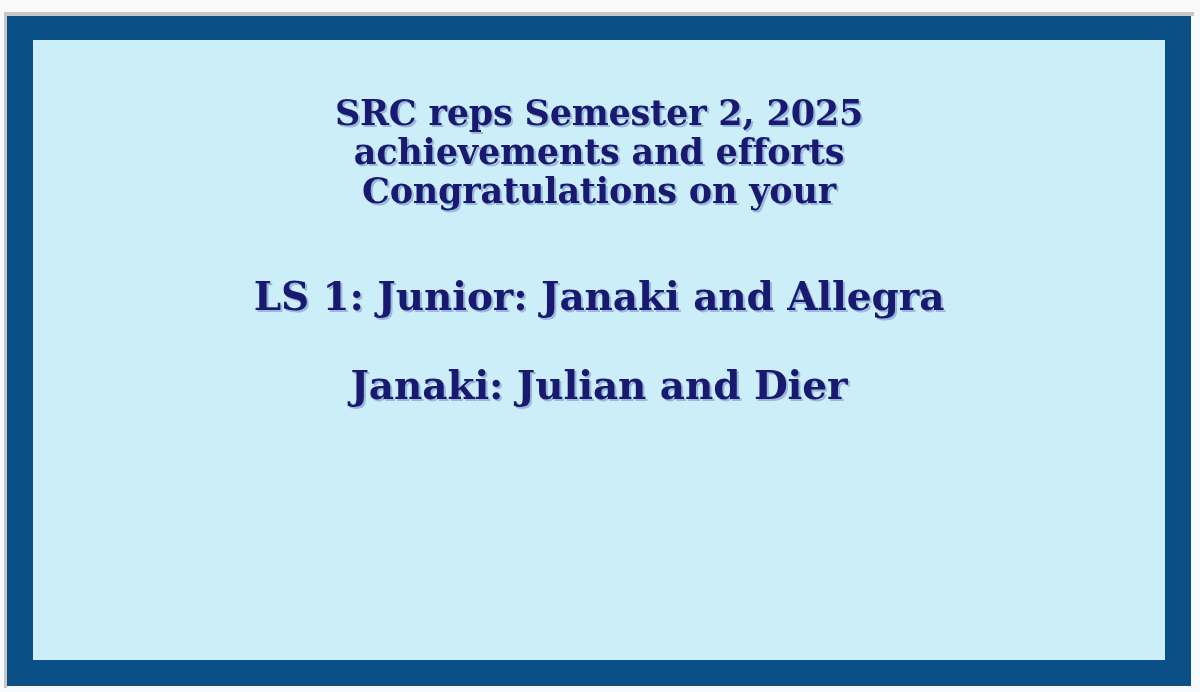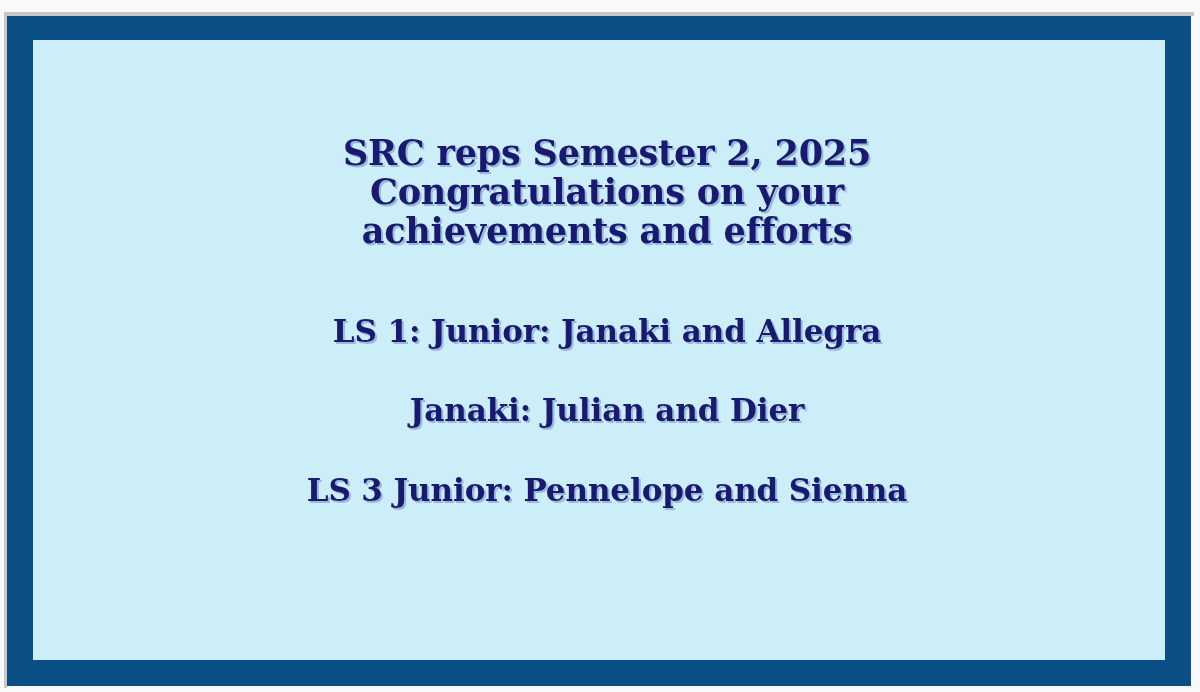--- a/index.html
+++ b/index.html
@@ -57,26 +57,25 @@
     position: relative;
     width: 100%;
     height: 100%;
     background: #CCEEF8;
     box-sizing: border-box;
     overflow: hidden;
   }
 
   .content {
     position: absolute;
-    left: 8px;
+    left: 0;
     top: 0;
     width: 100%;
     text-align: center;
     color: #191970;
-    margin-top: 40px;
   }
 
   .title-block {
     margin-top: 53px;
     line-height: 1.12;
   }
   .title-line {
     font-size: 35px;
     font-weight: bold;
     letter-spacing: -0.2px;
@@ -88,21 +87,21 @@
     margin-top: 62px;
   }
   .group {
     line-height: 1.22;
     margin-bottom: 42px;
   }
   .group:last-child {
     margin-bottom: 0;
   }
   .group-line {
-    font-size: 31px;
+    font-size: 39px;
     font-weight: bold;
     letter-spacing: -0.1px;
     text-shadow: 2px 2px 0 rgba(40, 60, 160, 0.30);
     white-space: nowrap;
   }
 </style>
 </head>
 <body>
 
 <div class="page">
@@ -110,36 +109,35 @@
   <div class="top-rule"></div>
   <div class="left-rule"></div>
 
   <div class="frame">
     <div class="poster">
 
       <div class="content">
 
         <div class="title-block">
           <div class="title-line">SRC reps Semester 2, 2025</div>
+          <div class="title-line">achievements and efforts</div>
           <div class="title-line">Congratulations on your</div>
-          <div class="title-line">achievements and efforts</div>
         </div>
 
         <div class="groups">
 
           <div class="group">
             <div class="group-line">LS 1: Junior: Janaki and Allegra</div>
           </div>
 
           <div class="group">
             <div class="group-line">Janaki: Julian and Dier</div>
           </div>
 
           <div class="group">
-            <div class="group-line">LS 3 Junior: Pennelope and Sienna</div>
           </div>
 
         </div>
 
       </div>
 
     </div>
   </div>
 </div>
 

